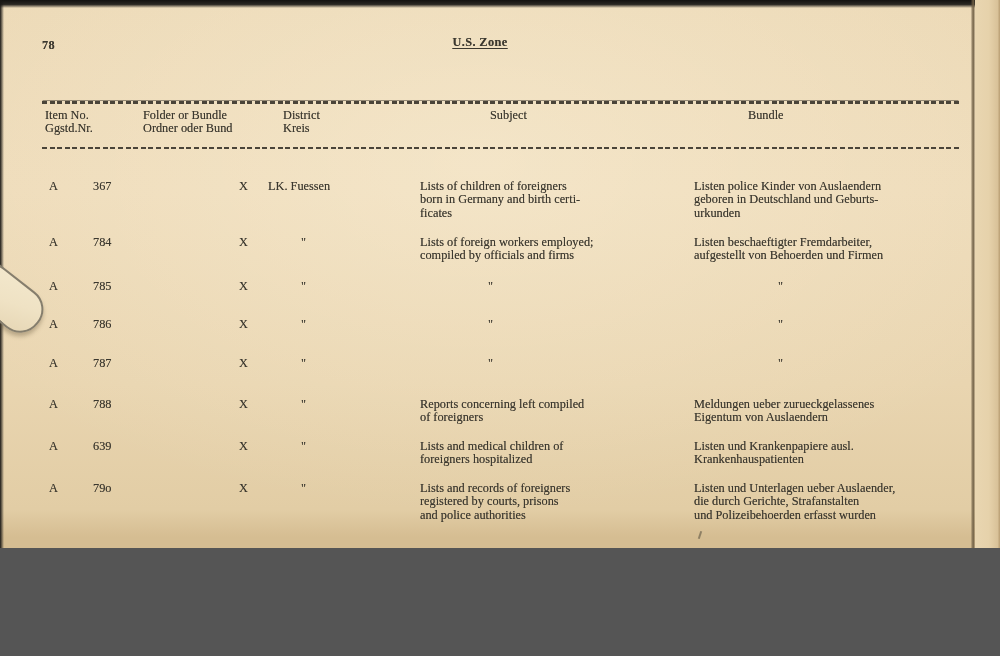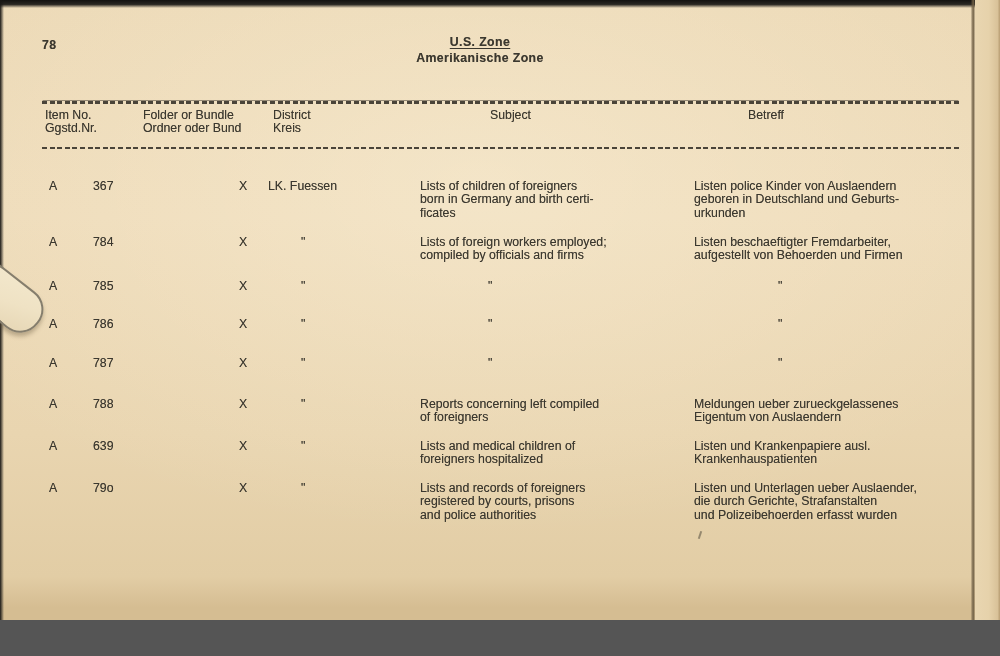--- a/index.html
+++ b/index.html
@@ -1,22 +1,22 @@
 <!DOCTYPE html>
 <html><head>
 <meta charset="utf-8">
 <style>
   html,body{margin:0;padding:0;background:#555;}
   .scan{
-    position:relative;width:1000px;height:620px;overflow:hidden;
+    position:relative;width:1000px;height:548px;overflow:hidden;
     background:
       radial-gradient(ellipse 900px 500px at 48% 30%, rgba(255,248,228,0.35), rgba(255,248,228,0) 70%),
       linear-gradient(180deg,#ecd9b6 0%,#eedbb9 35%,#e9d5b0 70%,#e2cda5 93%,#d5bd92 98%),
       #ebd8b4;
-    font-family:Liberation Sans, sans-serif;
+    font-family:Liberation Serif, serif;
     color:#38352e;
   }
   .abs{position:absolute;}
   .txt{white-space:pre-wrap;font-size:12.3px;line-height:13.4px;color:#3b382f;
        text-shadow:0 0 0.5px rgba(52,48,40,0.55);}
   .bold{font-weight:bold;letter-spacing:0.4px;}
   .underline{text-decoration:underline;text-underline-offset:2px;}
 
   
   .top-band{left:0;top:0;width:1000px;height:8px;
@@ -56,21 +56,21 @@
   .c-district{left:268px;}
   .c-district.ditto{left:301px;}
   .c-subject{left:420px;width:268px;}
   .c-subject.ditto{left:488px;width:40px;}
   .c-betreff{left:694px;width:292px;}
   .c-betreff.ditto{left:778px;width:40px;}
 
   
   .h-item{left:45px;}
   .h-folder{left:143px;}
-  .h-district{left:273px;}
+  .h-district{left:283px;}
   .h-subject{left:475px;margin-left:15px;}
   .h-betreff{left:748px;}
 
   .speck{left:699px;top:531px;width:2px;height:8px;background:rgba(70,64,52,0.5);transform:rotate(18deg);}
 </style>
 </head>
 <body>
 
 <div class="scan">
 
@@ -78,34 +78,33 @@
   <div class="abs left-edge"></div>
   <div class="abs right-strip"></div>
   <div class="abs right-line"></div>
   <div class="abs bottom-shade"></div>
   <div class="abs bottom-band"></div>
   <div class="abs bookmark"></div>
   <div class="abs speck"></div>
 
   <div class="abs txt bold" style="left:42px;top:39px;">78</div>
   <div class="abs txt bold underline" style="left:398px;top:36px;width:164px;text-align:center;">U.S. Zone</div>
-  <div class="abs txt bold" style="left:378px;top:52px;width:204px;text-align:center;">Amerikanische Zone</div>
 
   <div class="abs rule r1"></div>
   <div class="abs rule r2"></div>
 
   <div class="row" style="top:109px;">
     <div class="c txt h-item">Item No.
 Ggstd.Nr.</div>
     <div class="c txt h-folder">Folder or Bundle
 Ordner oder Bund</div>
     <div class="c txt h-district">District
 Kreis</div>
     <div class="c txt h-subject">Subject</div>
-    <div class="c txt h-betreff">Betreff</div>
+    <div class="c txt h-betreff">Bundle</div>
   </div>
 
   <div class="row" style="top:180px;">
     <div class="c txt c-item">A</div>
     <div class="c txt c-no">367</div>
     <div class="c txt c-x">X</div>
     <div class="c txt c-district">LK. Fuessen</div>
     <div class="c txt c-subject">Lists of children of foreigners
 born in Germany and birth certi-
 ficates</div>

